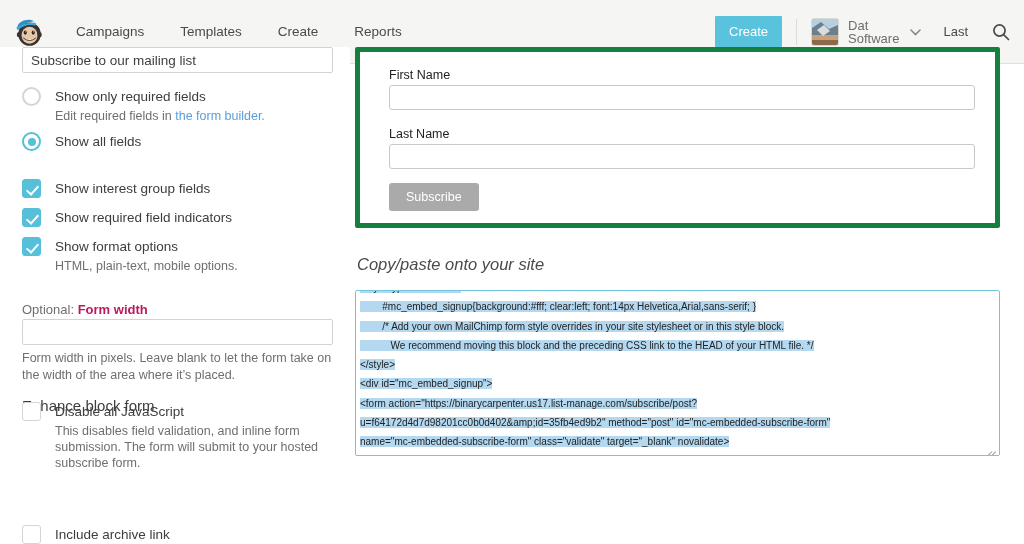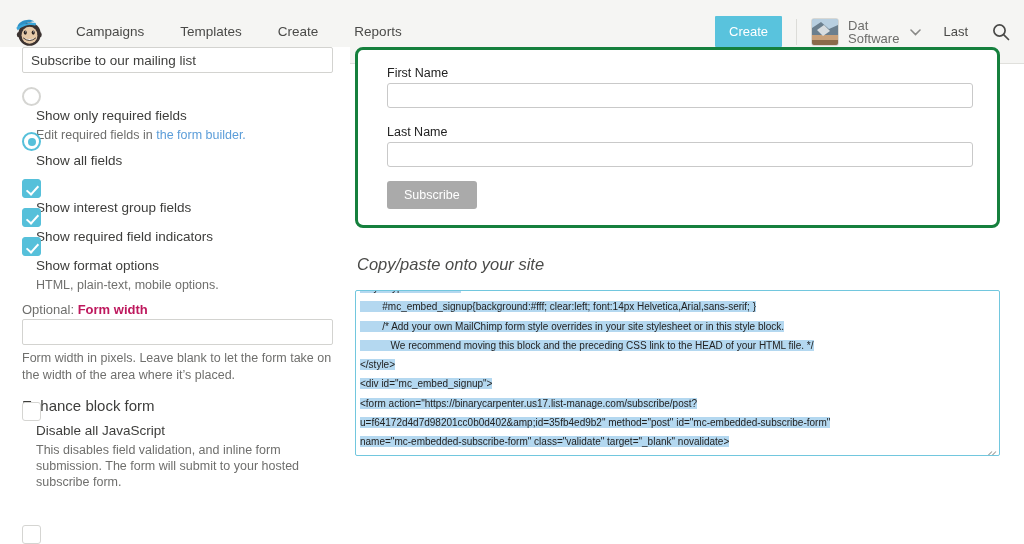--- a/index.html
+++ b/index.html
@@ -56,21 +56,21 @@
   
   .left { position: absolute; left: 0; top: 47px; width: 350px; height: 497px; background: #fff; }
 
   .title-input {
     position: absolute; left: 22px; top: 0; width: 311px; height: 26px;
     border: 1px solid #d3d3d0; border-radius: 2px; background: #fff;
     font-family: "Liberation Sans", sans-serif; font-size: 13.5px; color: #3f3f3d;
     padding: 0 8px;
   }
 
-  .opt-row { position: absolute; display: flex; align-items: flex-start; flex-direction: column; }
+  .opt-row { position: absolute; display: flex; align-items: flex-start; }
 
   .radio {
     width: 19px; height: 19px; border-radius: 50%; border: 2px solid #d5d5d2;
     background: #fff; flex: 0 0 19px; cursor: pointer; position: relative;
   }
   .radio.on { border-color: #56c0da; }
   .radio.on::after {
     content: ""; position: absolute; left: 3.5px; top: 3.5px;
     width: 8px; height: 8px; border-radius: 50%; background: #56c0da;
   }
@@ -101,21 +101,21 @@
     position: absolute; left: 22px; top: 303px; width: 316px;
     font-size: 12.5px; color: #6f6f6d; line-height: 17px;
   }
   .enhance-h { position: absolute; left: 22px; top: 350px; font-size: 15px; color: #3d3d3b; }
 
   
   .right { position: absolute; left: 355px; top: 47px; width: 669px; height: 497px; }
 
   .preview-card {
     position: absolute; left: 0; top: 0; width: 645px; height: 181px;
-    background: #fff; border: 3px solid #15803d; border-radius: 8px;
+    background: #fff; border: 5px solid #15803d; border-radius: 2px;
   }
   .pv-label {
     font-family: "Liberation Sans", sans-serif;
     font-size: 12.5px; color: #222; position: absolute;
   }
   .pv-input {
     position: absolute; height: 25px; border: 1px solid #c9c9c9;
     border-radius: 3px; background: #fff;
     font-family: "Liberation Sans", sans-serif; font-size: 12.5px; padding: 0 6px;
   }

